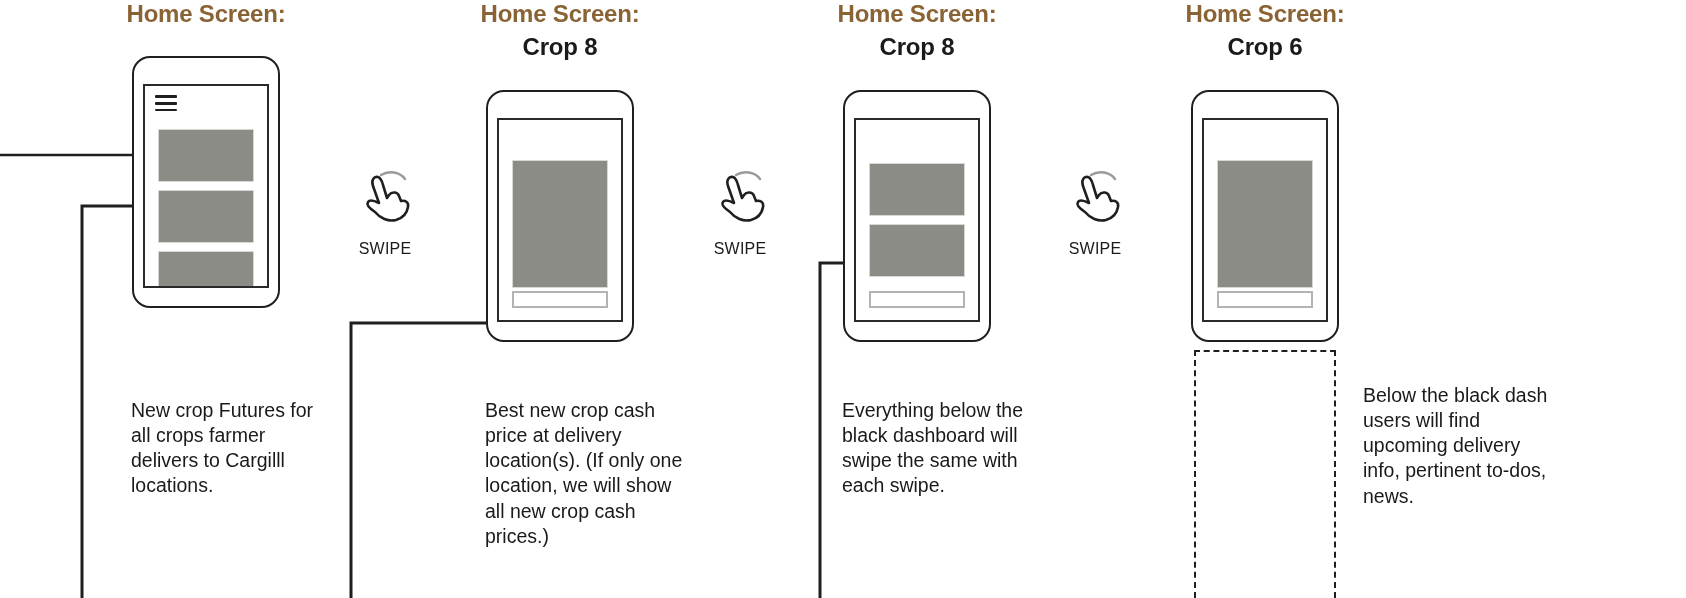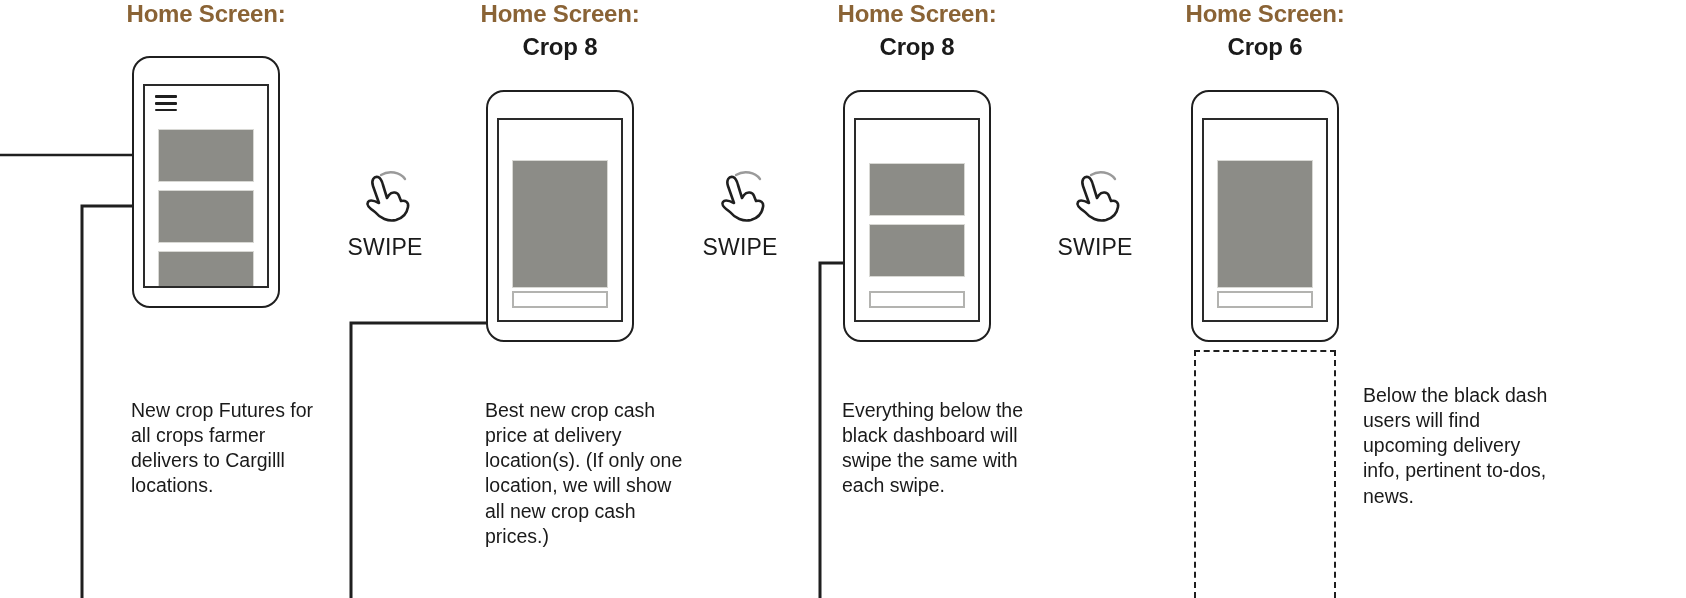--- a/index.html
+++ b/index.html
@@ -138,21 +138,22 @@
   .swipe{
     position:absolute;
     top:168px;
     width:110px;
     text-align:center;
   }
   .s1{left:330px;}
   .s2{left:685px;}
   .s3{left:1040px;}
   .swipe .label{
-    font-size:23px;
+    margin-top:6px;
+    font-size:16px;
     color:#1a1a1a;
     letter-spacing:0.2px;
   }
 </style>
 </head>
 <body>
 
 <div class="stage">
 
   <svg class="lines" viewBox="0 0 1686 598" xmlns="http://www.w3.org/2000/svg">

